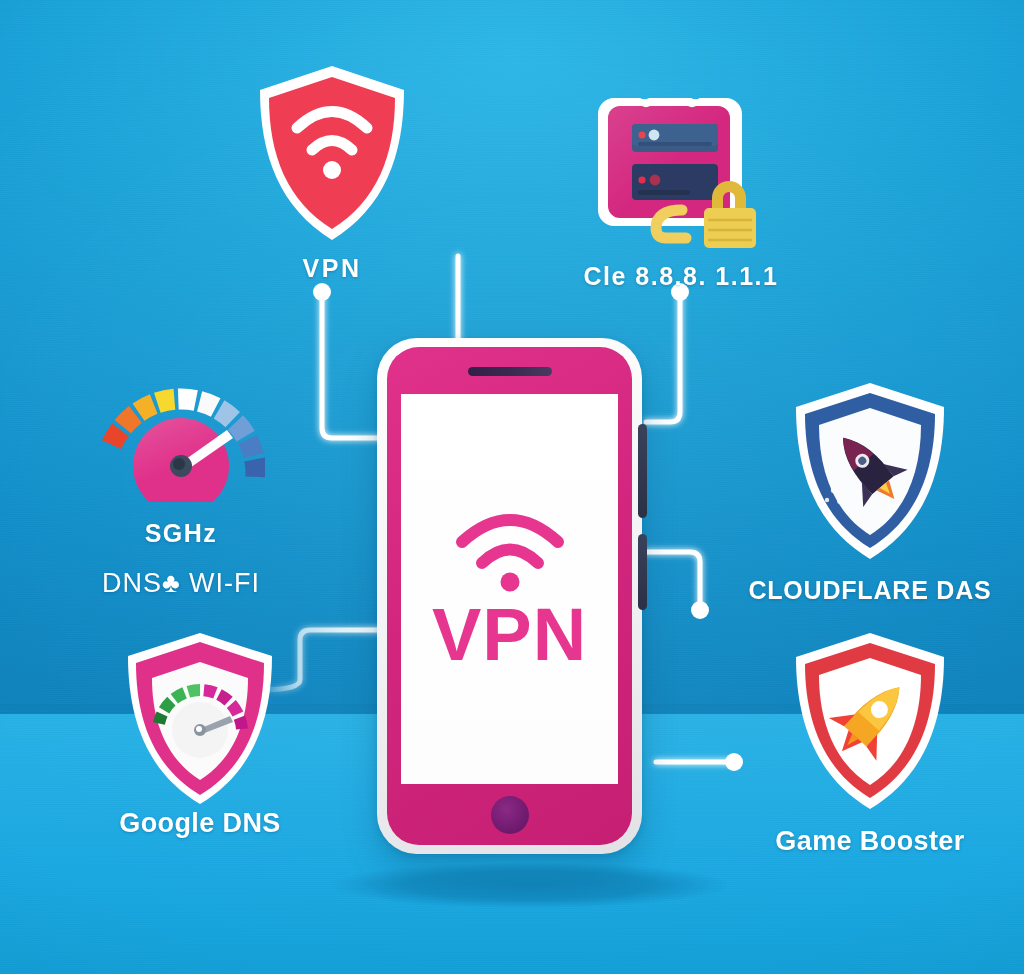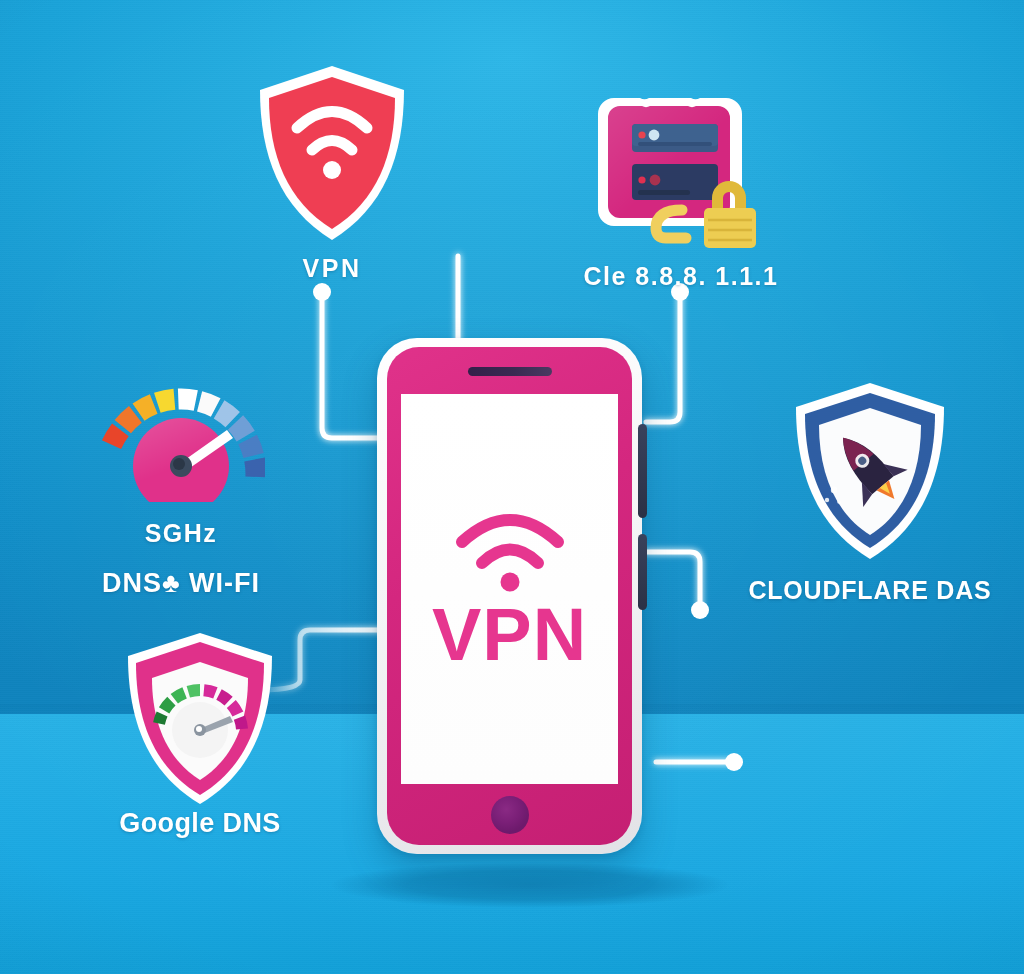--- a/index.html
+++ b/index.html
@@ -108,21 +108,21 @@
   #node-vpn .label{font-size:25px;letter-spacing:2.5px;margin-top:8px;}
 
   
   #node-server{left:556px;top:82px;width:250px;}
   #node-server .label{font-size:25px;letter-spacing:1.5px;margin-top:10px;}
 
   
   #node-wifi{left:76px;top:378px;width:210px;}
   #node-wifi .label{font-size:25px;letter-spacing:1.5px;margin-top:17px;}
   #node-wifi .label2{
-    color:#ffffff;font-weight:bold;font-size:27px;letter-spacing:1px;
+    color:#ffffff;font-weight:normal;font-size:27px;letter-spacing:1px;
     text-align:center;margin-top:20px;white-space:nowrap;
     text-shadow:0 1px 3px rgba(6,70,110,.35);
   }
 
   
   #node-gdns{left:100px;top:628px;width:200px;}
   #node-gdns .label{font-size:27px;letter-spacing:.4px;}
 
   
   #node-cf{left:740px;top:378px;width:260px;}
@@ -350,14 +350,34 @@
         <g fill="#ffffff" opacity=".85">
           <circle cx="47" cy="112" r="3.2"></circle>
           <circle cx="40" cy="122" r="2.2"></circle>
           <circle cx="52" cy="124" r="1.8"></circle>
         </g>
       </svg>
     </div>
     <div class="label">CLOUDFLARE DAS</div>
   </div>
 
+  <div class="node" id="node-gb">
+    <div class="center-wrap">
+      <svg class="icon" width="166" height="186" viewBox="0 0 166 186">
+        <path d="M83,5 L157,29 C157,97 135,150 83,181 C31,150 9,97 9,29 Z" fill="#ffffff"></path>
+        <path d="M83,15 L148,36 C148,95 128,143 83,170 C38,143 18,95 18,36 Z" fill="#e03b43"></path>
+        <path d="M83,30 L134,47 C134,96 117,136 83,157 C49,136 32,96 32,47 Z" fill="#ffffff"></path>
+
+        <g transform="translate(83,92) rotate(42)">
+          <path d="M0,-44 C13,-28 17,-6 15,22 L-15,22 C-17,-6 -13,-28 0,-44 Z" fill="#f5a623"></path>
+          <path d="M0,-44 C9,-32 13,-18 14,2 L-14,2 C-13,-18 -9,-32 0,-44 Z" fill="#fbc740"></path>
+          <circle cx="0" cy="-14" r="8.5" fill="#ffffff"></circle>
+          <path d="M-15,6 L-32,26 L-15,22 Z" fill="#ef4136"></path>
+          <path d="M15,6 L32,26 L15,22 Z" fill="#ef4136"></path>
+          <path d="M-9,22 L0,42 L9,22 Z" fill="#ef4136"></path>
+          <path d="M-4,22 L0,34 L4,22 Z" fill="#f7941e"></path>
+        </g>
+      </svg>
+    </div>
+    <div class="label">Game Booster</div>
+  </div>
 
 </div>
 
 </body></html>

